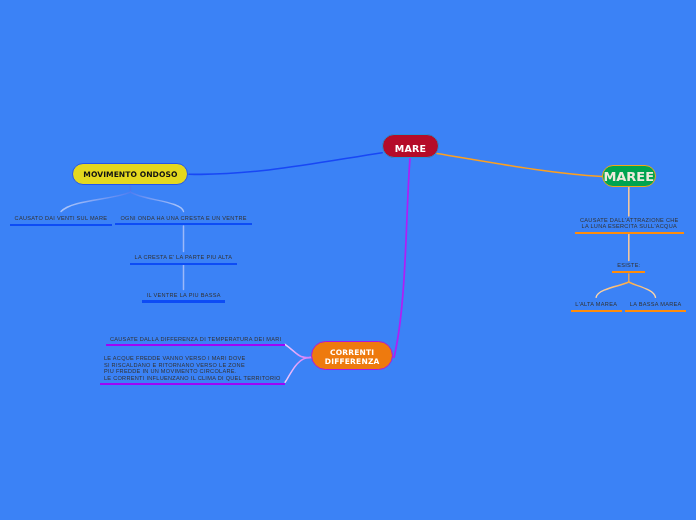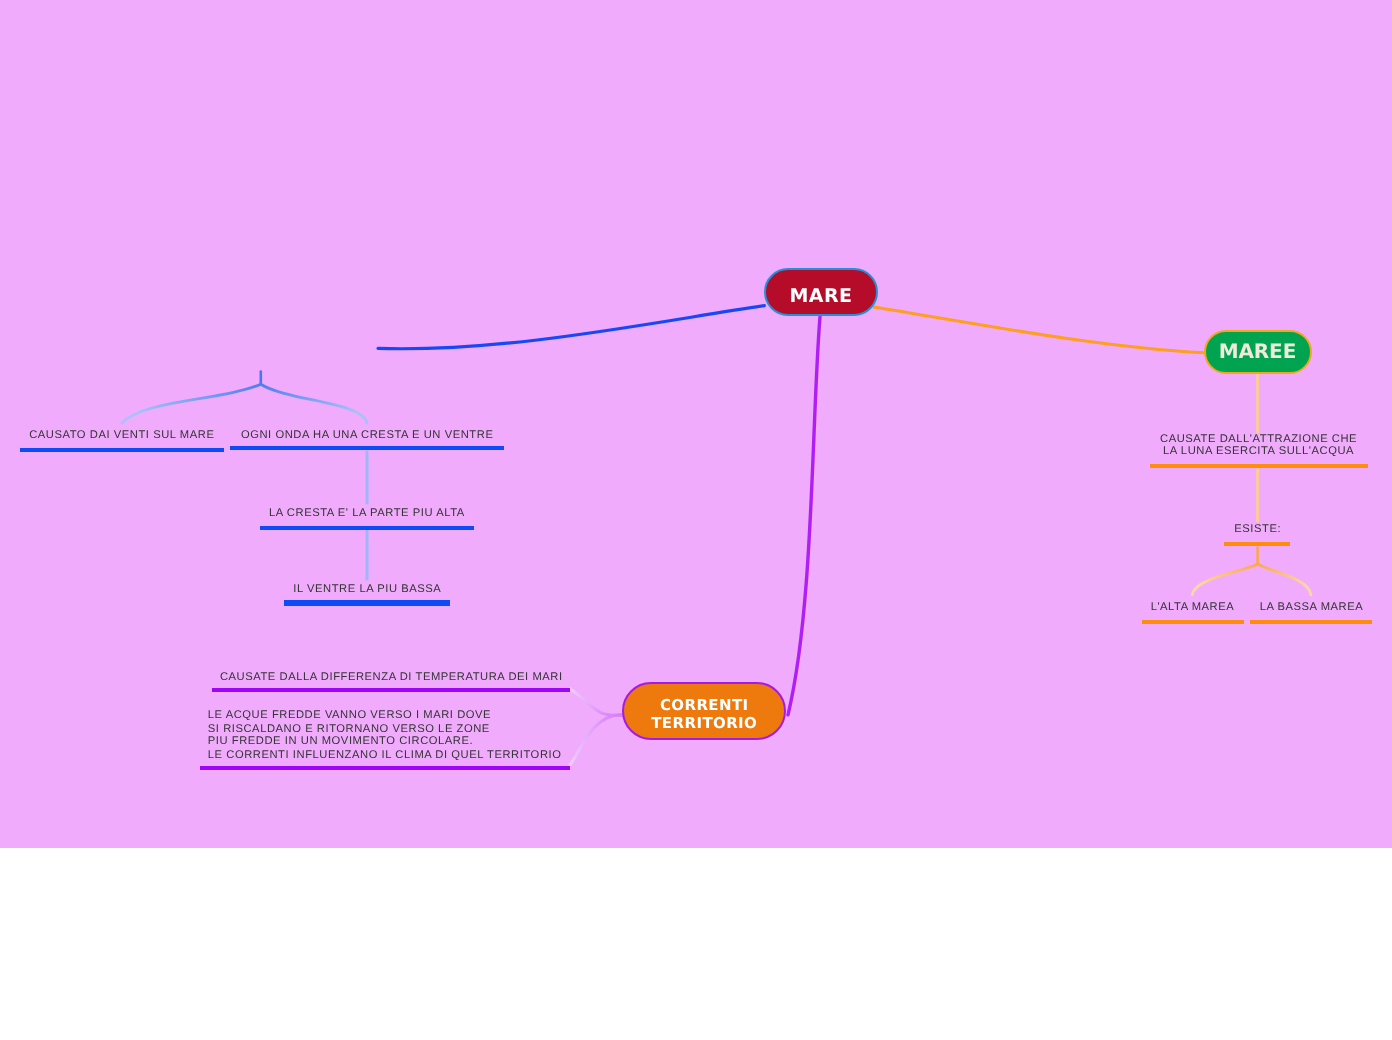--- a/index.html
+++ b/index.html
@@ -1,20 +1,20 @@
 <!DOCTYPE html>
 <html><head>
 <meta charset="utf-8">
 <title>Mappa concettuale - MARE</title>
 <style>
   html,body{margin:0;padding:0;background:#ffffff;}
   body{width:696px;height:520px;overflow:hidden;
        font-family:"Liberation Sans",sans-serif;
        -webkit-font-smoothing:antialiased;}
-  #canvas{position:relative;width:696px;height:424px;background:#f0abfc;}
+  #canvas{position:relative;width:696px;height:520px;background:#3b82f6;}
   .bubble .bl, .bubble span, .leaf .tx{transform:translateZ(0);}
   svg#links{position:absolute;left:0;top:0;width:696px;height:520px;pointer-events:none;}
 
   .bubble{position:absolute;box-sizing:border-box;display:flex;align-items:center;
           justify-content:center;border-radius:999px;text-align:center;
           font-weight:bold;line-height:1.0;z-index:5;}
   .bubble .bl{display:block;white-space:nowrap;}
 
   .leaf{position:absolute;box-sizing:border-box;z-index:4;}
   .leaf{text-align:center;}
@@ -28,21 +28,21 @@
   #n-center{left:381.5px;top:134.4px;width:57.8px;height:23.4px;
             background:#b50c29;border:1.7px solid #2490d8;color:#ffffff;
             font-size:9.5px;letter-spacing:0.2px;text-indent:0.2px;}
   #n-center .bl{position:relative;top:2.8px;}
   #n-movimento{left:72.4px;top:163px;width:116px;height:21.5px;
             background:#e4d81e;border:1.7px solid #2255ee;color:#131313;
             font-size:7.6px;letter-spacing:0.05px;text-indent:0.05px;}
   #n-movimento .bl{position:relative;top:1.5px;}
   #n-maree{left:602px;top:165px;width:53.5px;height:21.5px;
             background:#00a450;border:1.8px solid #f0a818;color:#efeadb;
-            font-size:10px;letter-spacing:-0.05px;text-indent:-0.05px;}
+            font-size:13px;letter-spacing:-0.05px;text-indent:-0.05px;}
   #n-maree .bl{position:relative;top:1.1px;}
   #n-correnti{left:311.2px;top:341px;width:81.7px;height:29px;
             background:#ee7a0e;border:1.7px solid #a719e4;color:#ffffff;
             font-size:7.5px;letter-spacing:0.2px;line-height:9px;text-indent:0.2px;}
   #n-correnti > span{position:relative;top:1.1px;}
 </style>
 </head>
 <body>
 
 <div id="canvas">
@@ -106,29 +106,32 @@
         <path d="M 311.5,357.6 C 297.2,358.3 299.0,354.3 285.0,344.4" stroke="url(#gp-u)"></path>
         <path d="M 311.5,357.4 C 296.1,356.3 289.4,377.3 285.1,382.2" stroke="url(#gp-d)"></path>
       </g>
     </g>
   </svg>
 
   <div class="bubble" id="n-center">
     <span class="bl">MARE</span>
   </div>
 
+  <div class="bubble" id="n-movimento">
+    <span class="bl">MOVIMENTO ONDOSO</span>
+  </div>
 
   <div class="bubble" id="n-maree">
     <span class="bl">MAREE</span>
   </div>
 
   <div class="bubble" id="n-correnti">
     <span>
       <span class="bl">CORRENTI</span>
-      <span class="bl">TERRITORIO</span>
+      <span class="bl">DIFFERENZA</span>
     </span>
   </div>
 
   <div class="leaf" id="l-causato" style="left:9.8px;top:215.4px;width:102.2px;">
     <span class="tx">CAUSATO DAI VENTI SUL MARE</span>
     <span class="ul" style="background:#0d4cf5"></span>
   </div>
 
   <div class="leaf" id="l-ogni-onda" style="left:115.2px;top:214.6px;width:136.8px;">
     <span class="tx">OGNI ONDA HA UNA CRESTA E UN VENTRE</span>

